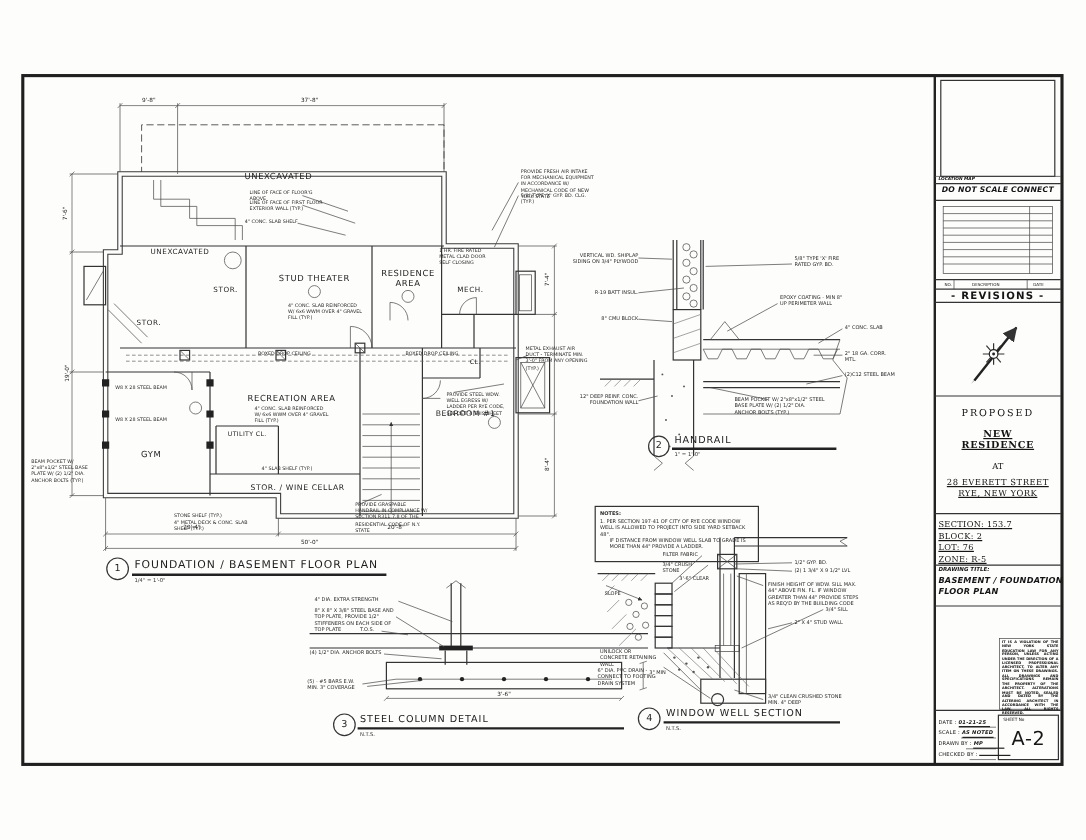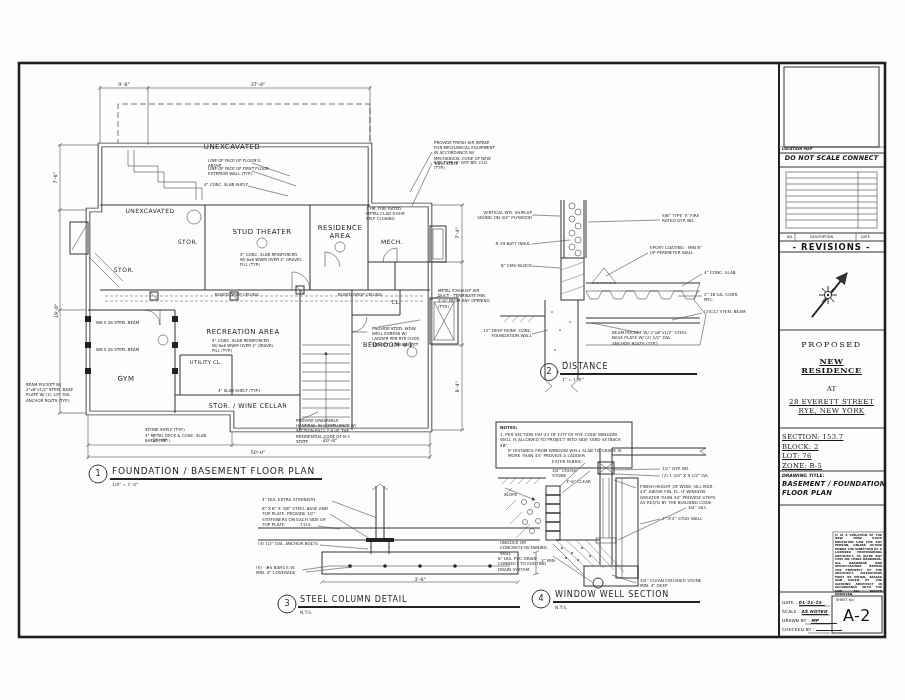--- a/index.html
+++ b/index.html
@@ -325,21 +325,21 @@
 <div class="lbl dimr" style="left:452px;top:230px">7'-4"</div>
 <div class="lbl dimr" style="left:452px;top:384px">8'-4"</div>
 <div class="lbl dimr" style="left:50px;top:175px">7'-6"</div>
 <div class="lbl dimr" style="left:50px;top:308px">19'-0"</div>
 
 <div class="lbl dnum" style="left:98px;top:474px">1</div>
 <div class="lbl dtitle" style="left:112px;top:466px">FOUNDATION / BASEMENT FLOOR PLAN</div>
 <div class="lbl dscale" style="left:112px;top:482px">1/4" = 1'-0"</div>
 
 <div class="lbl dnum" style="left:549px;top:372px">2</div>
-<div class="lbl dtitle" style="left:562px;top:362px;font-size:8px">DISTANCE</div>
+<div class="lbl dtitle" style="left:562px;top:362px;font-size:8px">HANDRAIL</div>
 <div class="lbl dscale" style="left:562px;top:377px">1" = 1'-0"</div>
 
 <div class="lbl dnum" style="left:287px;top:604px">3</div>
 <div class="lbl dtitle" style="left:300px;top:595px;font-size:8px">STEEL COLUMN DETAIL</div>
 <div class="lbl dscale" style="left:300px;top:610px">N.T.S.</div>
 
 <div class="lbl dnum" style="left:541px;top:599px">4</div>
 <div class="lbl dtitle" style="left:555px;top:590px;font-size:8px">WINDOW WELL SECTION</div>
 <div class="lbl dscale" style="left:555px;top:605px">N.T.S.</div>
 

